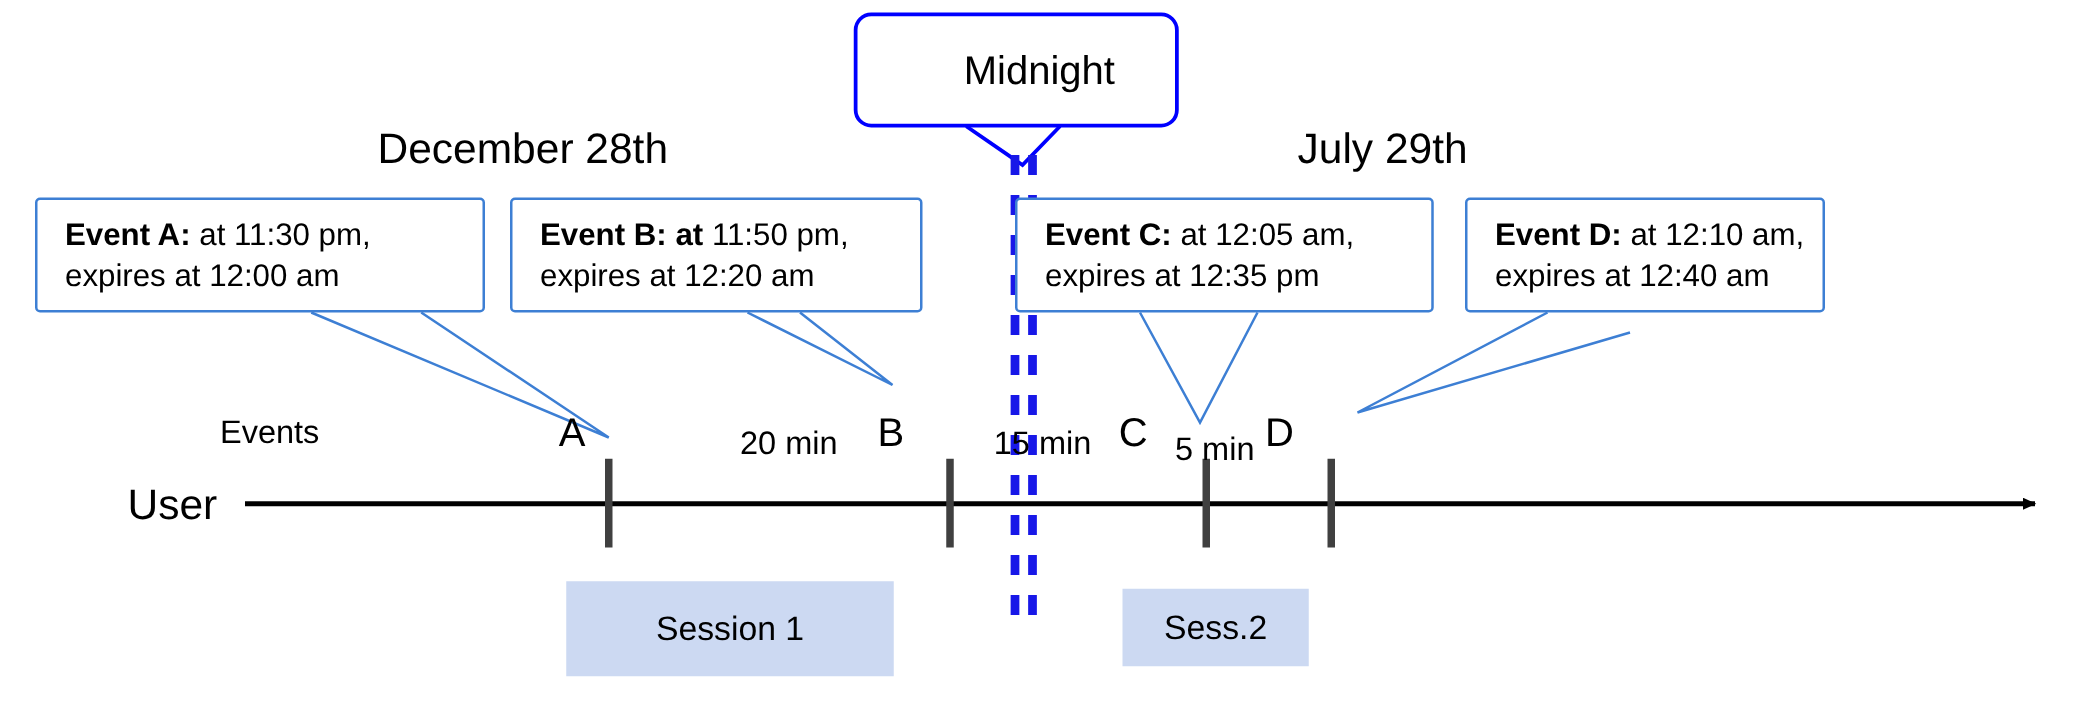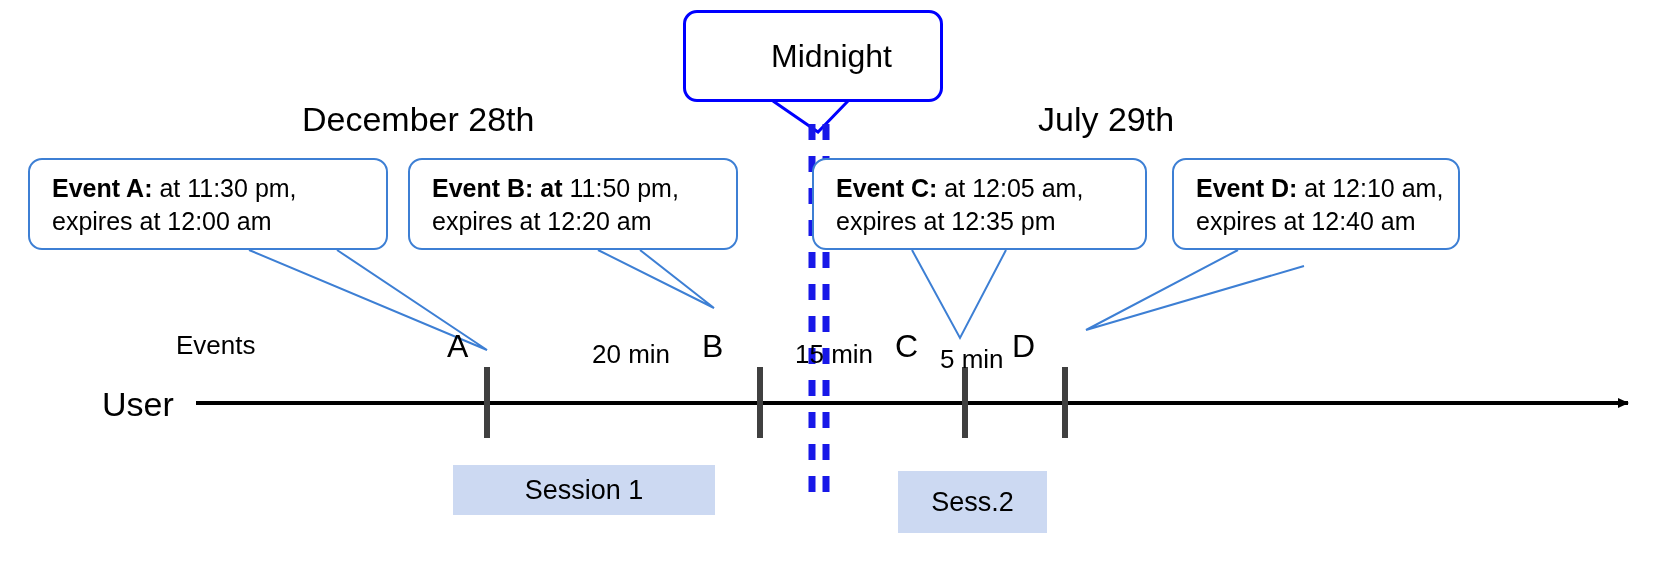--- a/index.html
+++ b/index.html
@@ -24,21 +24,21 @@
     top: 0;
     width: 1668px;
     height: 578px;
     pointer-events: none;
   }
   
   .callout {
     position: absolute;
     box-sizing: border-box;
     border: 2px solid #3d7fd4;
-    border-radius: 14px;
+    border-radius: 4px;
     background: #ffffff;
     font-size: 25px;
     line-height: 1.30;
     padding: 12px 14px 10px 22px;
     white-space: nowrap;
     z-index: 4;
   }
   .callout b { font-weight: bold; }
 
   .midnight-box {
@@ -195,20 +195,20 @@
   <div class="gap-label" style="left:592px; top:341px;">
     <span>20 min</span>
   </div>
   <div class="gap-label" style="left:795px; top:341px;">
     <span>15 min</span>
   </div>
   <div class="gap-label" style="left:940px; top:346px;">
     <span>5 min</span>
   </div>
 
-  <div class="session" style="left:453px; top:465px; width:262px; height:50px;">
+  <div class="session" style="left:453px; top:465px; width:262px; height:76px;">
     <span>Session 1</span>
   </div>
   <div class="session" style="left:898px; top:471px; width:149px; height:62px;">
     <span>Sess.2</span>
   </div>
 
 </div>
 
 </body></html>

